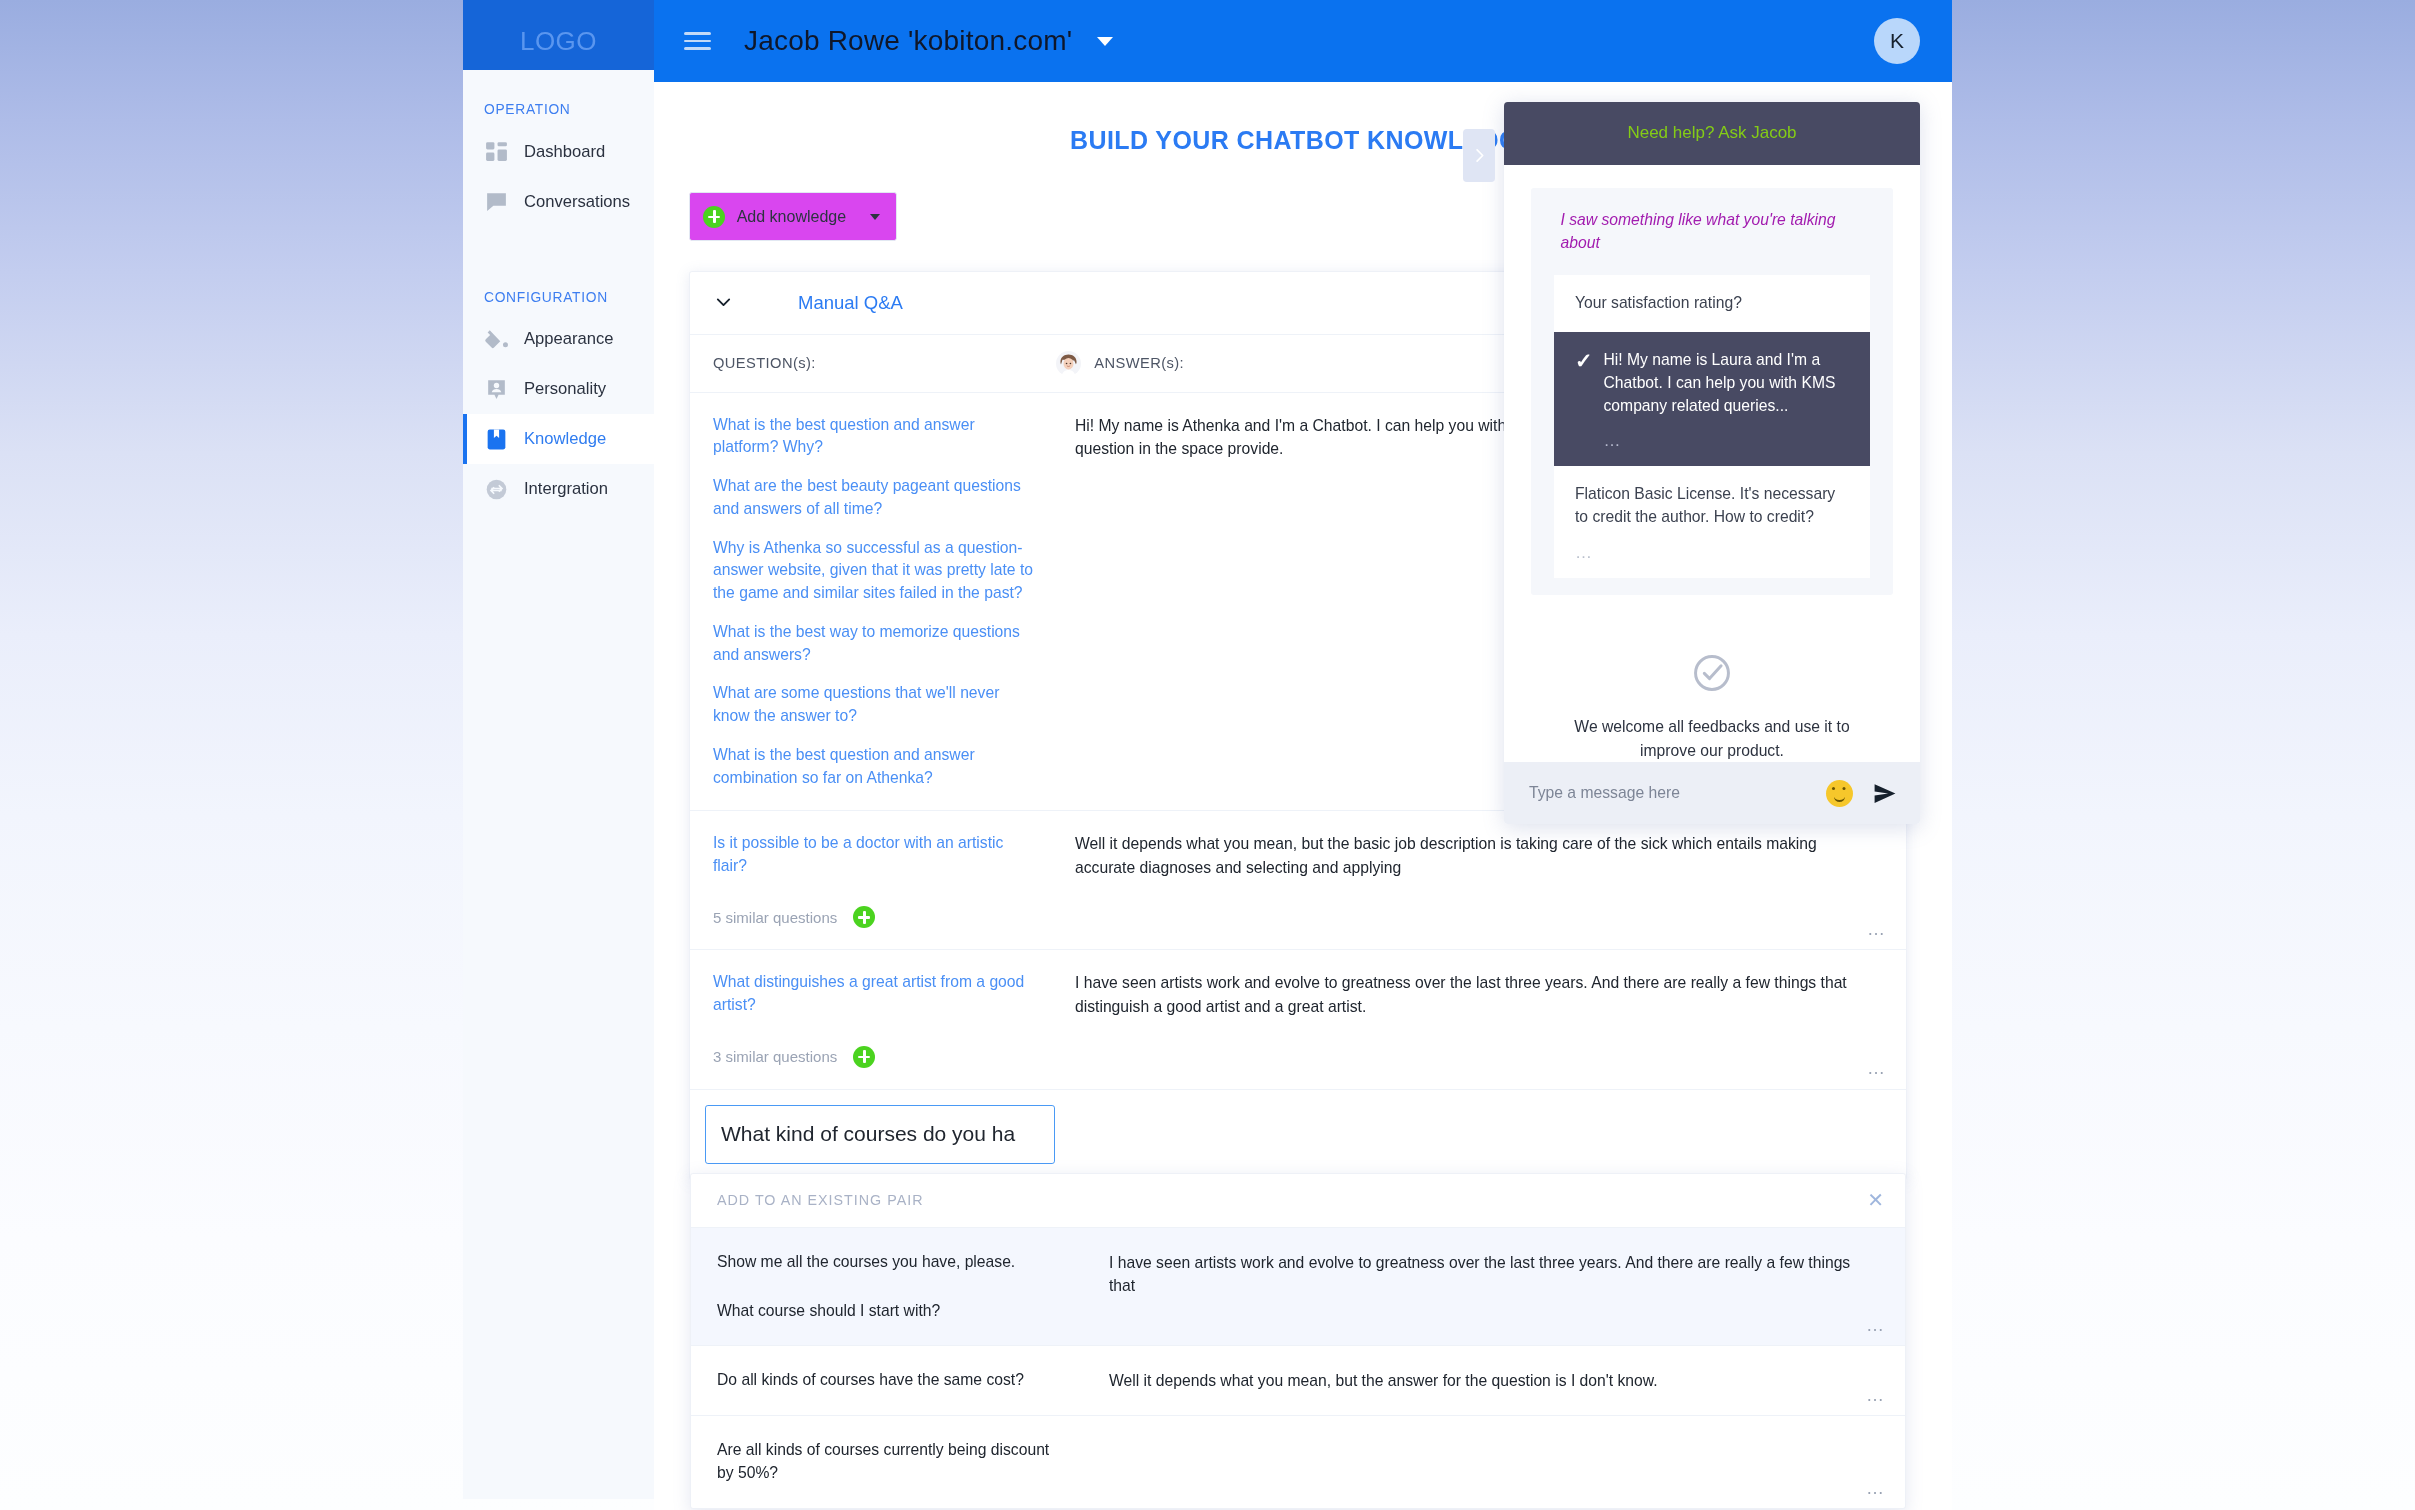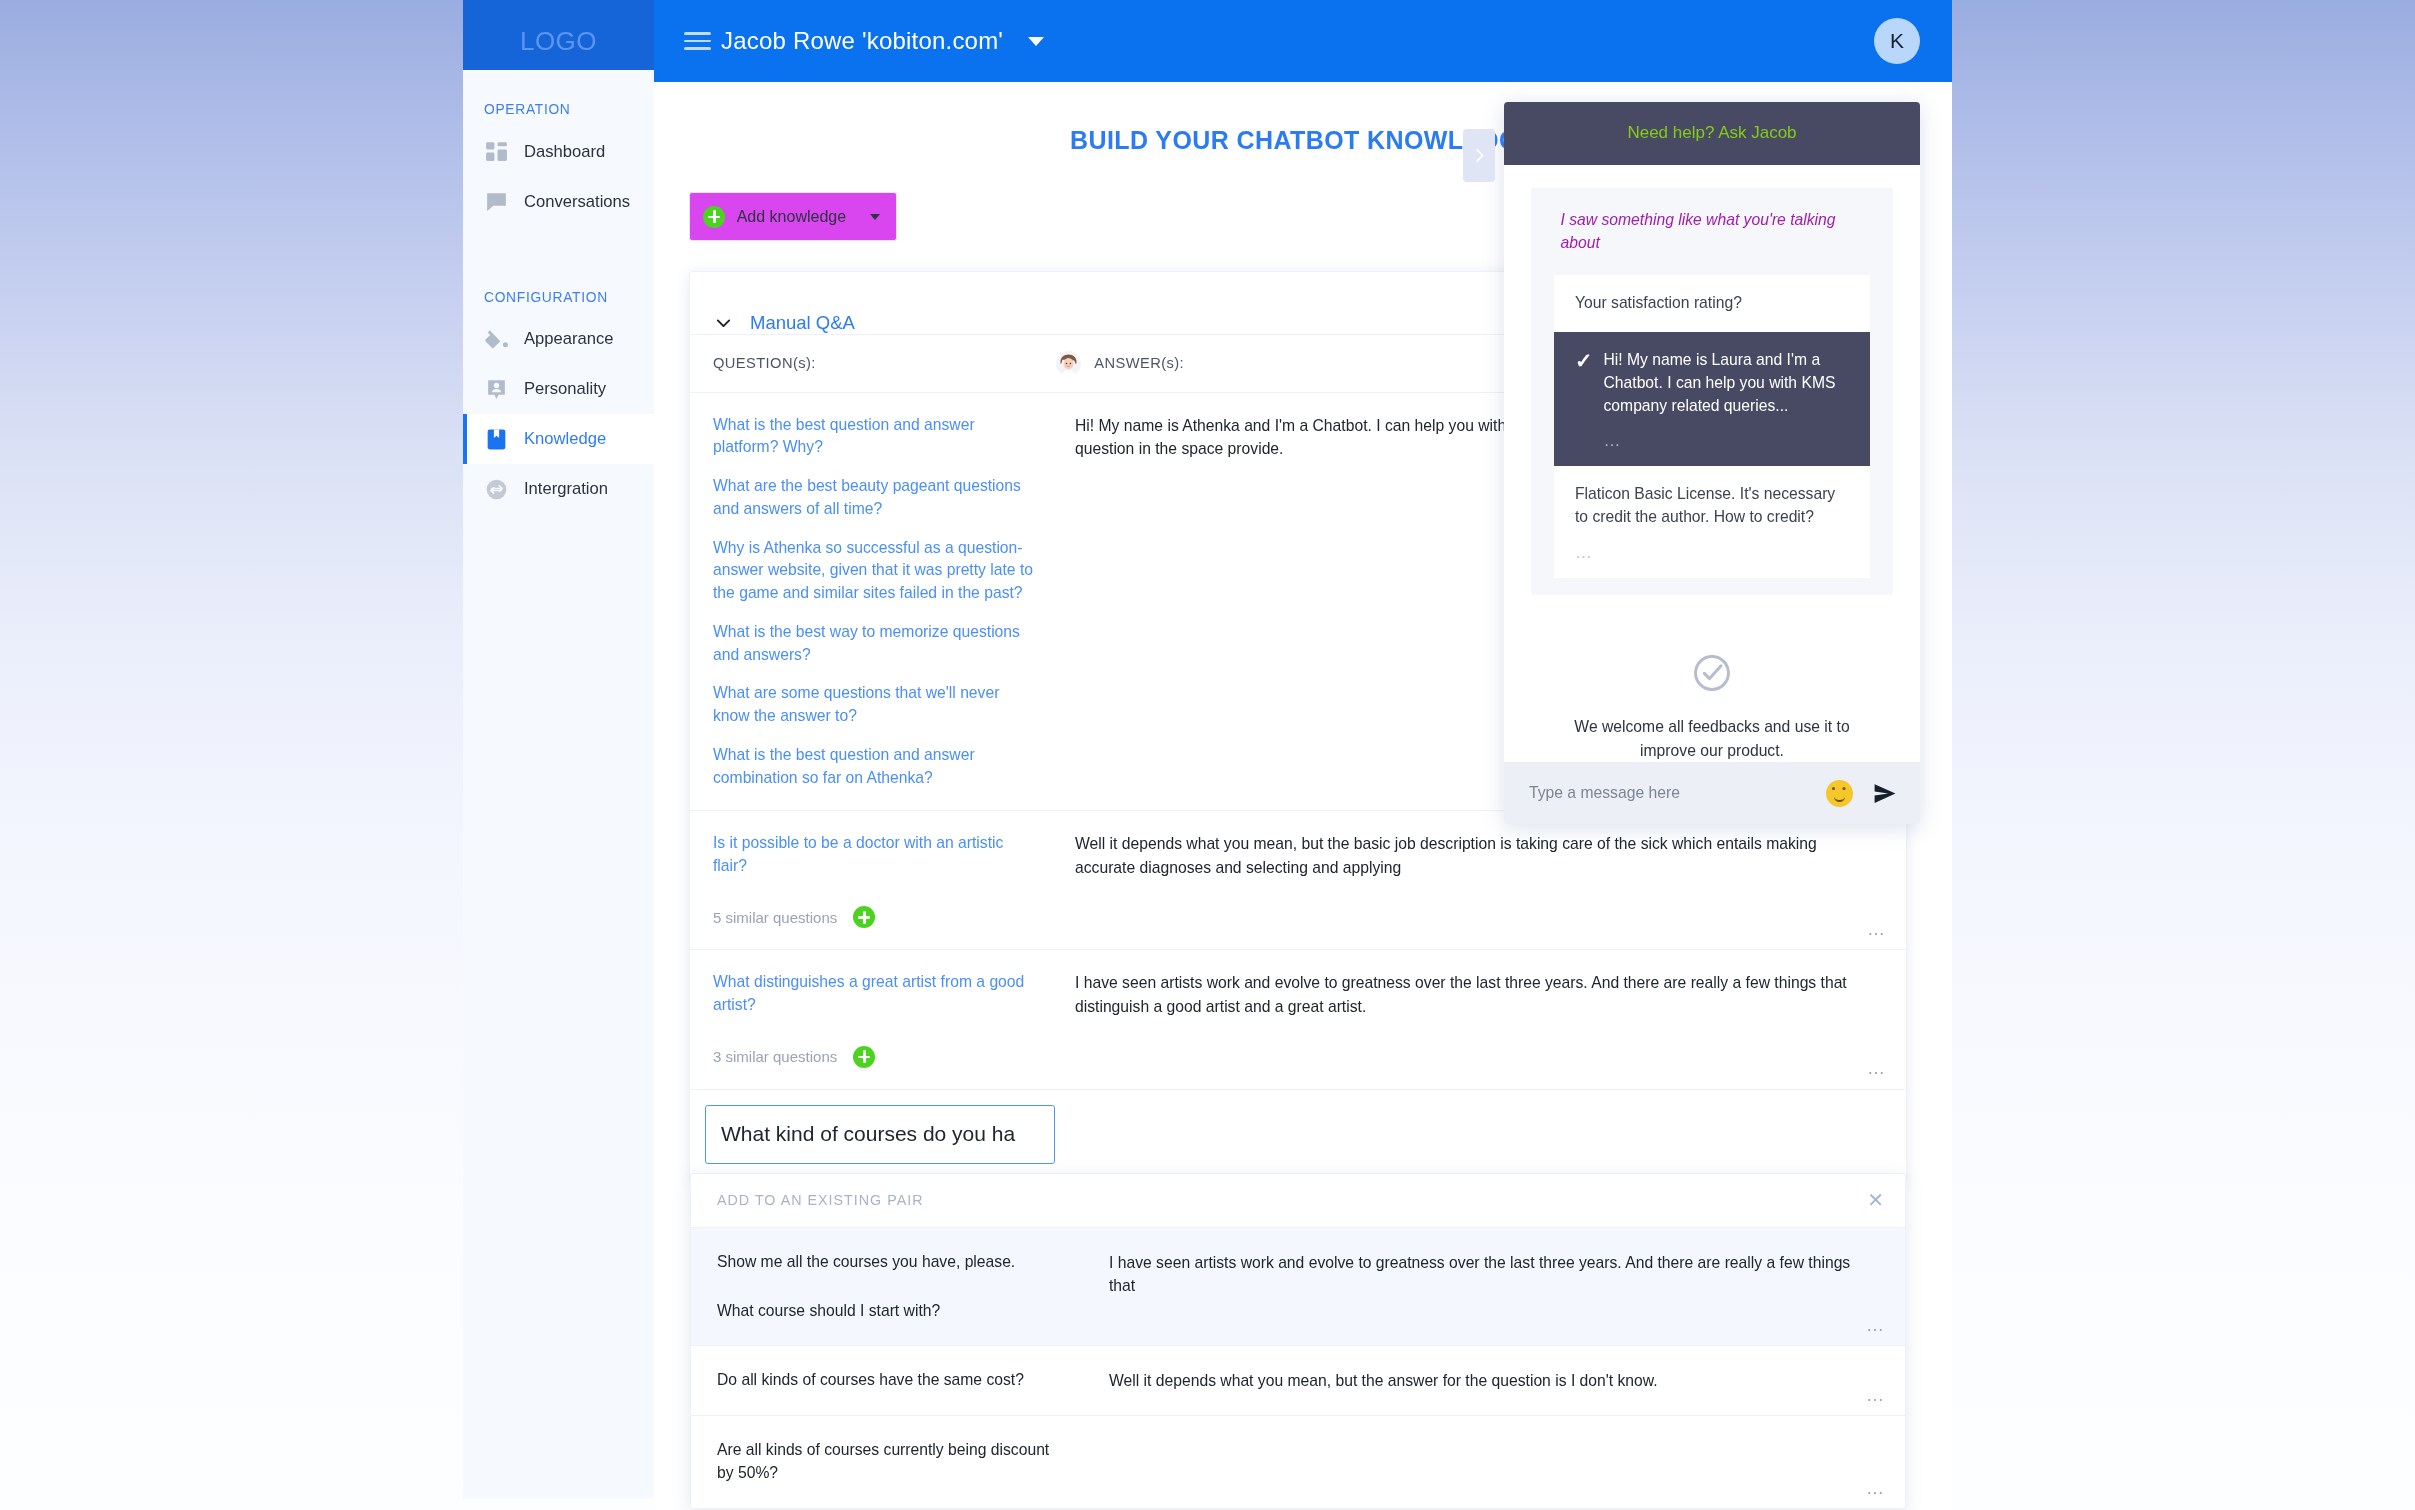--- a/index.html
+++ b/index.html
@@ -29,21 +29,21 @@
     width: 191px; height: 82px; background: #1565d8;
     display: flex; align-items: center; justify-content: center;
   }
   .logo-text { color: #5a96ef; font-size: 26px; letter-spacing: 0.5px; font-weight: 400; }
   .topbar-main {
     flex: 1; background: #0a72ef; height: 82px;
     display: flex; align-items: center; padding: 0 32px 0 30px;
   }
   .hamburger { width: 27px; display: flex; flex-direction: column; gap: 4.8px; cursor: pointer; }
   .hamburger i { display: block; height: 2.9px; background: #c3daf8; border-radius: 1.9px; }
-  .acct-name { color: #ffffff; font-size: 24px; margin-left: 10px; letter-spacing: 0.2px; }
+  .acct-name { color: #0f172a; font-size: 28px; margin-left: 33px; letter-spacing: 0.2px; }
   .caret-dn {
     margin-left: 25px; width: 0; height: 0;
     border-left: 8.6px solid transparent; border-right: 8.6px solid transparent;
     border-top: 9.5px solid #ffffff; cursor: pointer;
   }
   .topbar-spacer { flex: 1; }
   .avatar-circle {
     width: 46px; height: 46px; border-radius: 50%; background: #b9d7fb;
     color: #16202c; font-size: 21px;
     display: flex; align-items: center; justify-content: center; cursor: pointer;
@@ -114,22 +114,22 @@
   }
 
   
   .card {
     margin: 29.5px 45px 0 35px;
     background: #fff; border: 1px solid #eef1f7; border-radius: 2.9px;
     box-shadow: 0 2.9px 13.3px rgba(110,130,185,.16);
     position: relative;
   }
   .card-head {
-    display: flex; align-items: flex-end; height: 63px;
-    padding: 0 23px 0 23px; border-bottom: 1px solid #eef2f8;
+    display: flex; align-items: center; height: 63px;
+    padding: 0 23px 0 23px; border-bottom: 1px solid #eef2f8; gap: 48px;
   }
   .chev-dn { width: 21px; cursor: pointer; display: flex; }
   .card-title { color: #2b7bf3; font-size: 18.5px; margin-left: 16px; cursor: pointer; }
   .ch-spacer { flex: 1; }
   .pairs-count { font-size: 16px; color: #20262f; margin-right: 27px; }
   .kebab { display: flex; flex-direction: column; gap: 3.8px; cursor: pointer; padding: 3.8px; }
   .kebab i { width: 4.3px; height: 4.3px; border-radius: 50%; background: #1b2330; display: block; }
 
   .col-head { display: flex; height: 57px; align-items: center; }
   .col-head .q { width: 366px; padding-left: 23px; font-size: 14.7px; color: #4d5565; letter-spacing: 0.4px; }

